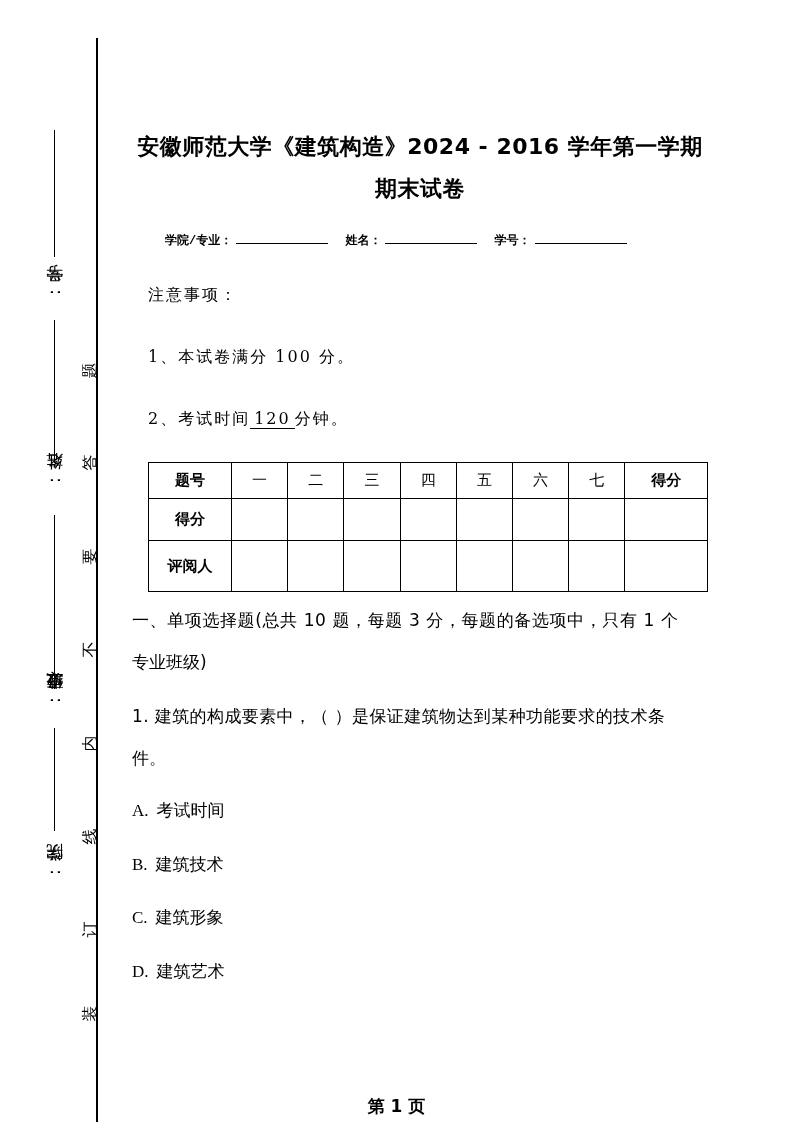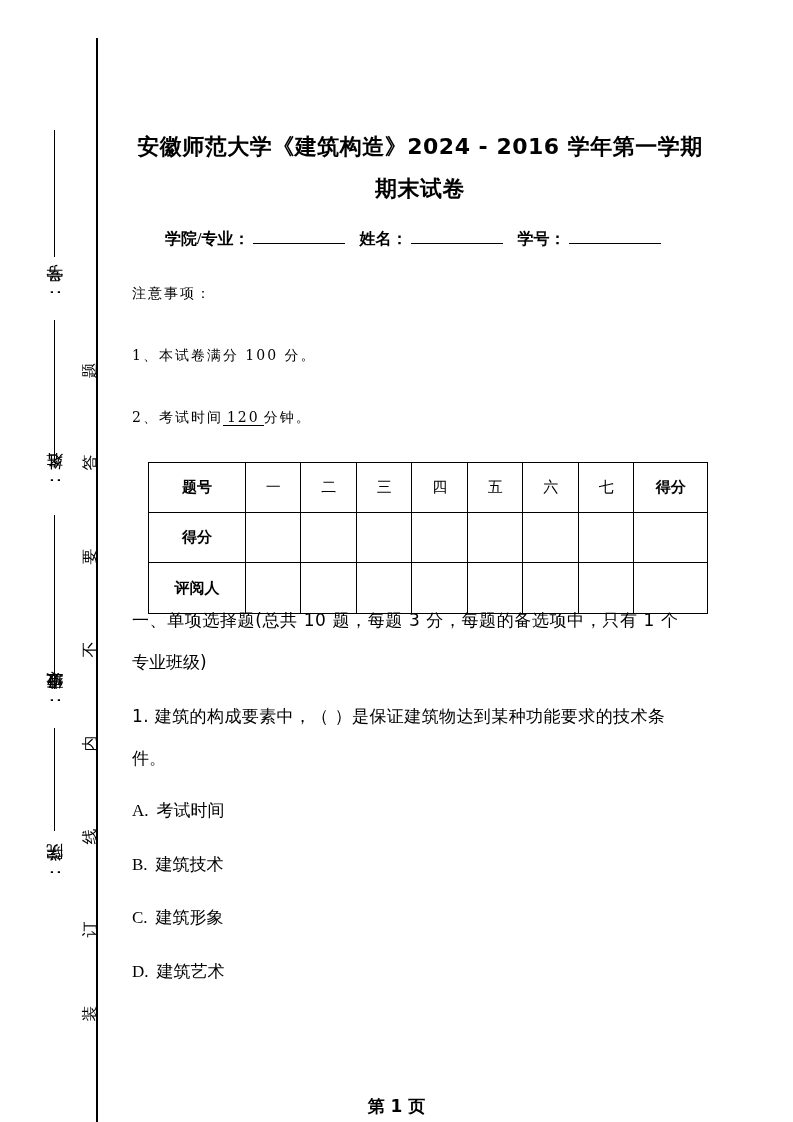--- a/index.html
+++ b/index.html
@@ -7,27 +7,27 @@
        font-family:"DejaVu Serif","Liberation Serif",serif;}
   .abs{position:absolute;}
   .binding-line{left:96px;top:38px;width:1.5px;height:1084px;background:#000;}
   .vline{left:54px;width:1.3px;background:#000;}
   .vlabel{left:34px;width:40px;writing-mode:vertical-rl;transform:rotate(180deg);
           font-size:17px;text-align:center;line-height:40px;font-family:"DejaVu Sans",sans-serif;}
   .vchar{left:78px;width:24px;font-size:16px;text-align:center;transform:rotate(-90deg);
          font-family:"DejaVu Sans",sans-serif;}
   .title{left:100px;width:640px;text-align:center;font-weight:bold;font-size:22px;
          font-family:"DejaVu Sans","Liberation Sans",sans-serif;letter-spacing:0.5px;}
-  .info{left:165px;top:229px;font-size:16px;font-weight:bold;
-        font-family:Liberation Serif, serif;white-space:nowrap;}
+  .info{left:165px;top:229px;font-size:12px;font-weight:bold;
+        font-family:Liberation Mono, monospace;white-space:nowrap;}
   .info .blank{display:inline-block;width:92px;border-bottom:1px solid #000;margin:0 10px 0 4px;height:14px;vertical-align:baseline;}
-  .body-text{left:132px;font-size:14px;letter-spacing:2px;white-space:nowrap;}
+  .body-text{left:148px;font-size:16px;letter-spacing:2px;white-space:nowrap;}
   .u{border-bottom:1px solid #000;padding:0 4px;}
   table.score{position:absolute;left:148px;top:462px;border-collapse:collapse;width:560px;}
-  table.score td{border:1px solid #000;text-align:center;font-size:15px;font-family:"DejaVu Sans",sans-serif;padding:15px;}
+  table.score td{border:1px solid #000;text-align:center;font-size:15px;font-family:"DejaVu Sans",sans-serif;padding:8px;}
   table.score td.hdr{font-weight:bold;}
   .q{left:132px;font-size:17px;font-family:"DejaVu Sans",sans-serif;white-space:nowrap;}
   .opt{left:132px;font-size:17px;font-family:"DejaVu Sans",sans-serif;white-space:nowrap;}
   .opt .letter{font-family:"Liberation Serif",serif;margin-right:8px;}
   .footer{left:0;width:793px;text-align:center;top:1095px;font-size:17px;font-weight:bold;font-family:"DejaVu Sans",sans-serif;}
 </style>
 </head>
 <body>
 
 <div class="abs binding-line"></div>

